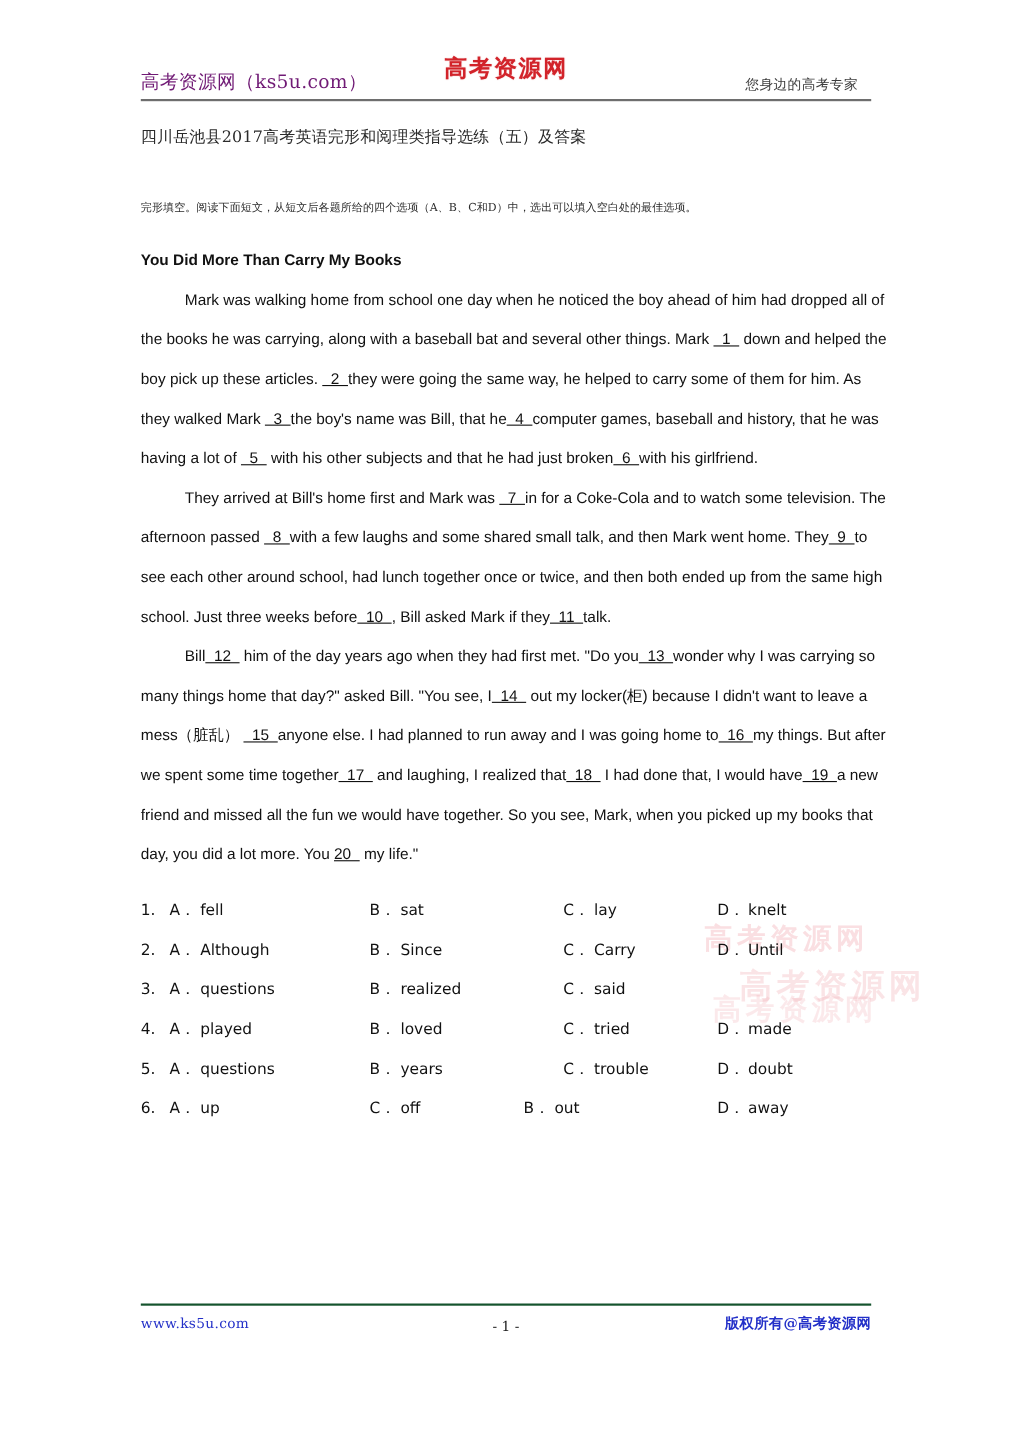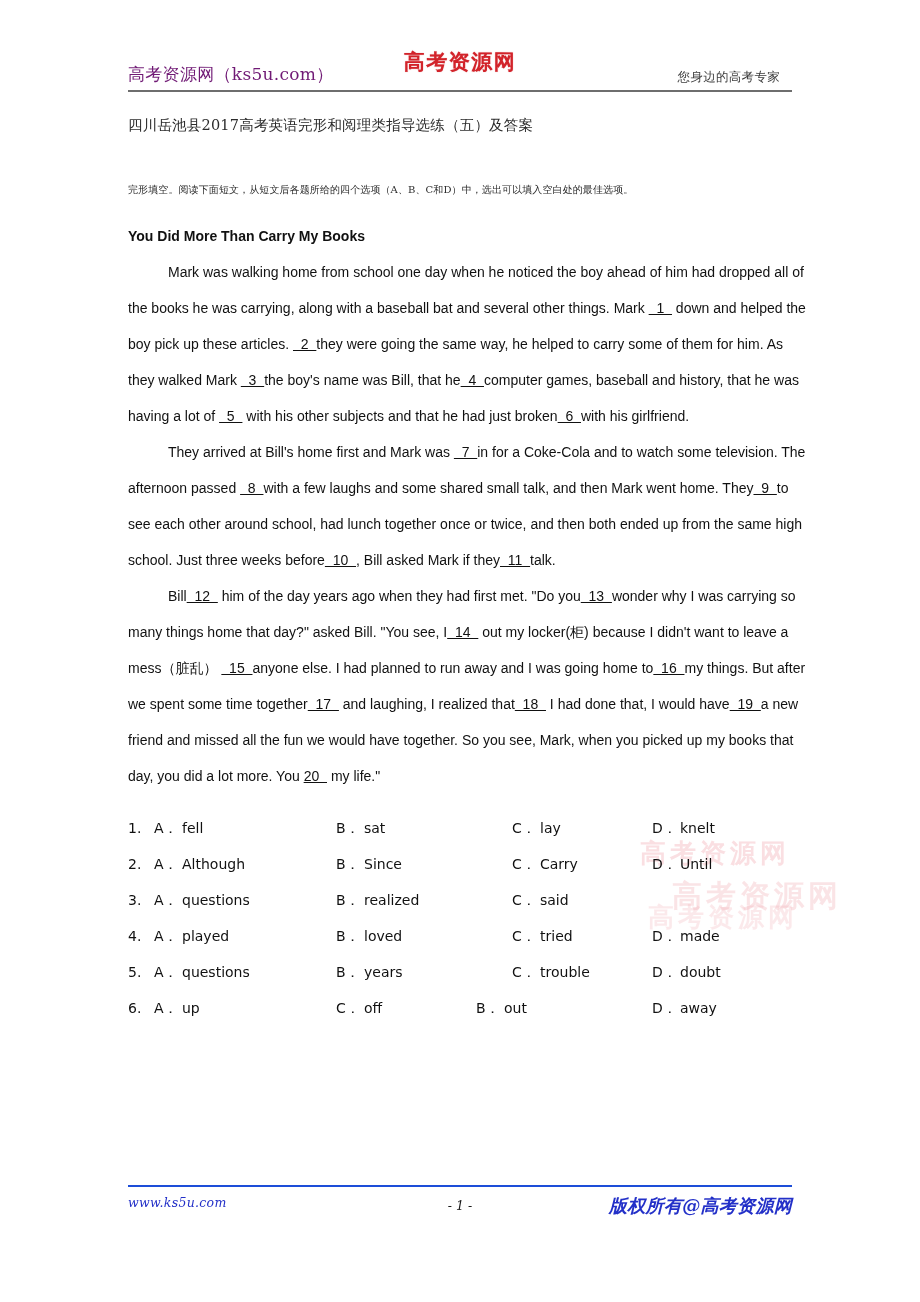--- a/index.html
+++ b/index.html
@@ -162,24 +162,23 @@
   .opt-cell.c3 { width: 140px; }
   .opt-cell.c4 { width: 140px; }
   .opt-letter { display: inline-block; width: 28px; }
 
   
   .footer {
     position: absolute;
     left: 128px;
     top: 1185px;
     width: 664px;
-    border-top: 2px solid #1d4ed8;
+    border-top: 2px solid #14532d;
     padding-top: 6px;
     z-index: 2;
-    font-style: italic;
   }
   .footer-inner {
     position: relative;
     height: 22px;
   }
   .ftr-left {
     position: absolute;
     left: 0; top: 2px;
     font-family: "DejaVu Serif", serif;
     font-size: 12.5px;
@@ -193,21 +192,21 @@
     top: 5px;
     font-family: "DejaVu Serif", serif;
     font-size: 12.5px;
     color: #1a1a1a;
   }
   .ftr-right {
     position: absolute;
     right: 0; top: 1px;
     font-family: "DejaVu Serif", serif;
     font-weight: bold;
-    font-size: 18px;
+    font-size: 13px;
     color: #2330c8;
     letter-spacing: .3px;
   }
 </style>
 </head>
 <body>
 
 <div class="page">
 
   <div class="watermark-layer">

